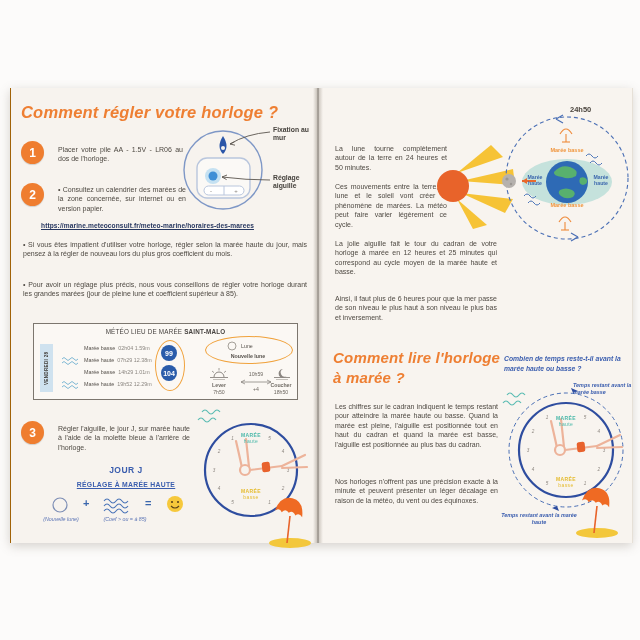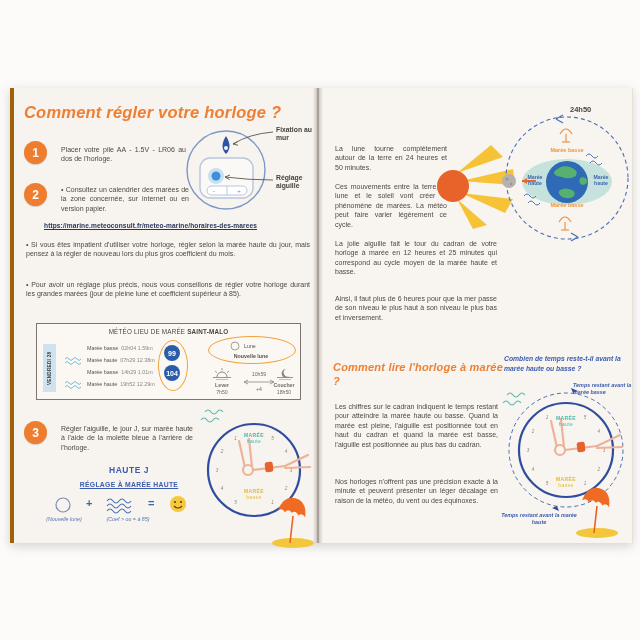--- a/index.html
+++ b/index.html
@@ -1,21 +1,21 @@
 <!DOCTYPE html>
 <html><head>
 <meta charset="utf-8">
 <style>
   html,body{margin:0;padding:0;}
   body{width:640px;height:640px;background:#fcfbfa;font-family:"Liberation Sans","DejaVu Sans",sans-serif;position:relative;overflow:hidden;}
   .abs{position:absolute;}
   .stage{position:absolute;inset:0;}
   .spread{position:absolute;left:10px;top:88px;width:622px;height:455px;box-shadow:0 3px 10px rgba(110,100,85,.28);}
   .page{position:absolute;top:88px;height:455px;background:#f7f3ee;}
-  .page.left{left:10px;width:308px;border-left:4px solid #a16207;}
+  .page.left{left:10px;width:308px;border-left:1px solid #a16207;}
   .page.right{left:318px;width:314px;background:#f8f4ef;border-right:1px solid #e6e0d7;}
   .fold{position:absolute;left:313px;top:88px;width:10px;height:455px;
     background:linear-gradient(to right,rgba(120,108,92,0) 0%,rgba(100,88,74,.30) 40%,rgba(62,54,45,.62) 50%,rgba(100,88,74,.25) 62%,rgba(120,108,92,0) 100%);}
   .title{font-style:italic;font-weight:bold;color:#ee7f33;letter-spacing:.2px;}
   .t-big{font-size:16.5px;line-height:1.25;}
   .body-text{font-size:7px;line-height:1.34;color:#4e4942;text-align:justify;}
   .step-circle{width:23px;height:23px;border-radius:50%;background:#ef7d2f;color:#fff;font-weight:bold;
     font-size:12px;display:flex;align-items:center;justify-content:center;box-shadow:0 1px 1px rgba(0,0,0,.15);}
   .link{font-size:6.6px;font-weight:bold;color:#26365f;text-decoration:underline;letter-spacing:.1px;}
   .dev-label{font-size:6.8px;font-weight:bold;color:#45413c;line-height:1.15;}
@@ -140,21 +140,21 @@
         <line x1="0" y1="9.5" x2="16" y2="9.5" stroke="#8a8580" stroke-width="0.9"></line>
           <line x1="2" y1="11.5" x2="14" y2="11.5" stroke="#b5b0a9" stroke-width="0.8"></line>
       </svg>
       <div class="abs tt-tiny" style="left:232px;top:58px;width:30px;font-weight:bold;">Coucher</div>
       <div class="abs tt-tiny" style="left:232px;top:65px;width:30px;">18h50</div>
     </div>
 
     <div class="abs step-circle" style="left:10px;top:333px;">3</div>
     <div class="abs body-text" style="left:47px;top:336px;width:132px;">Régler l'aiguille, le jour J, sur marée haute à l'aide de la molette bleue à l'arrière de l'horloge.</div>
 
-    <div class="abs blue-head" style="left:60px;top:377px;width:110px;text-align:center;font-size:8.5px;letter-spacing:.5px;">HAUTE J</div>
+    <div class="abs blue-head" style="left:60px;top:377px;width:110px;text-align:center;font-size:8.5px;letter-spacing:.5px;">JOUR J</div>
     <div class="abs blue-head" style="left:45px;top:393px;width:140px;text-align:center;font-size:6.8px;text-decoration:underline;letter-spacing:.3px;">RÉGLAGE À MARÉE HAUTE</div>
 
     <svg class="abs" style="left:40px;top:408px;" width="18" height="18" viewBox="0 0 18 18">
         <circle cx="9" cy="9" r="7" fill="none" stroke="#7d8eb5" stroke-width="1.2"></circle>
       </svg>
     <div class="abs sym" style="left:72px;top:409px;">+</div>
     <svg class="abs" style="left:92px;top:409px;" width="30" height="16" viewBox="0 0 30 16">
       <path d="M1 4 q3 -4 6 0 q3 4 6 0 q3 -4 6 0 q3 4 6 0 M1 9 q3 -4 6 0 q3 4 6 0 q3 -4 6 0 q3 4 6 0 M1 14 q3 -4 6 0 q3 4 6 0 q3 -4 6 0 q3 4 6 0" stroke="#4a74b8" stroke-width="1.1" fill="none"></path>
     </svg>
     <div class="abs sym" style="left:134px;top:409px;">=</div>
@@ -263,21 +263,21 @@
       <div>haute</div>
     </div>
     <div class="abs blue-lab" style="left:264px;top:86px;width:38px;">
       <div>Marée</div>
       <div>haute</div>
     </div>
 
     <div class="abs body-text" style="left:17px;top:151px;width:162px;">La jolie aiguille fait le tour du cadran de votre horloge à marée en 12 heures et 25 minutes qui correspond au cycle moyen de la marée haute et basse.</div>
     <div class="abs body-text" style="left:17px;top:206px;width:162px;">Ainsi, il faut plus de 6 heures pour que la mer passe de son niveau le plus haut à son niveau le plus bas et inversement.</div>
 
-    <div class="abs title" style="left:15px;top:272px;width:180px;font-size:11px;line-height:1.3;">Comment lire l'horloge à marée ?</div>
+    <div class="abs title" style="left:15px;top:260px;width:180px;font-size:15px;line-height:1.3;">Comment lire l'horloge à marée ?</div>
     <div class="abs script-blue" style="left:186px;top:266px;width:126px;font-size:6.8px;line-height:1.4;">Combien de temps reste-t-il avant la marée haute ou basse ?</div>
 
     <div class="abs body-text" style="left:17px;top:314px;width:163px;">Les chiffres sur le cadran indiquent le temps restant pour atteindre la marée haute ou basse. Quand la marée est pleine, l'aiguille est positionnée tout en haut du cadran et quand la marée est basse, l'aiguille est positionnée au plus bas du cadran.</div>
     <div class="abs body-text" style="left:17px;top:389px;width:163px;">Nos horloges n'offrent pas une précision exacte à la minute et peuvent présenter un léger décalage en raison de la météo, du vent ou des équinoxes.</div>
 
     <svg class="abs" style="left:177px;top:287px;" width="145" height="172" viewBox="0 0 145 172">
       <path d="M12 20 q3 -4 6 0 q3 4 6 0 q3 -4 6 0 M8 28 q3 -4 6 0 q3 4 6 0 q3 -4 6 0" stroke="#5bbcb3" stroke-width="1.2" fill="none"></path>
       <circle cx="71" cy="75" r="57" fill="none" stroke="#4a6fb5" stroke-width="1" stroke-dasharray="4 3"></circle>
       <path d="M78 18 l-2 -5 l7 3 Z" fill="#2e4d9f"></path>
       <path d="M62 131 l2 5 l-7 -3 Z" fill="#2e4d9f"></path>

